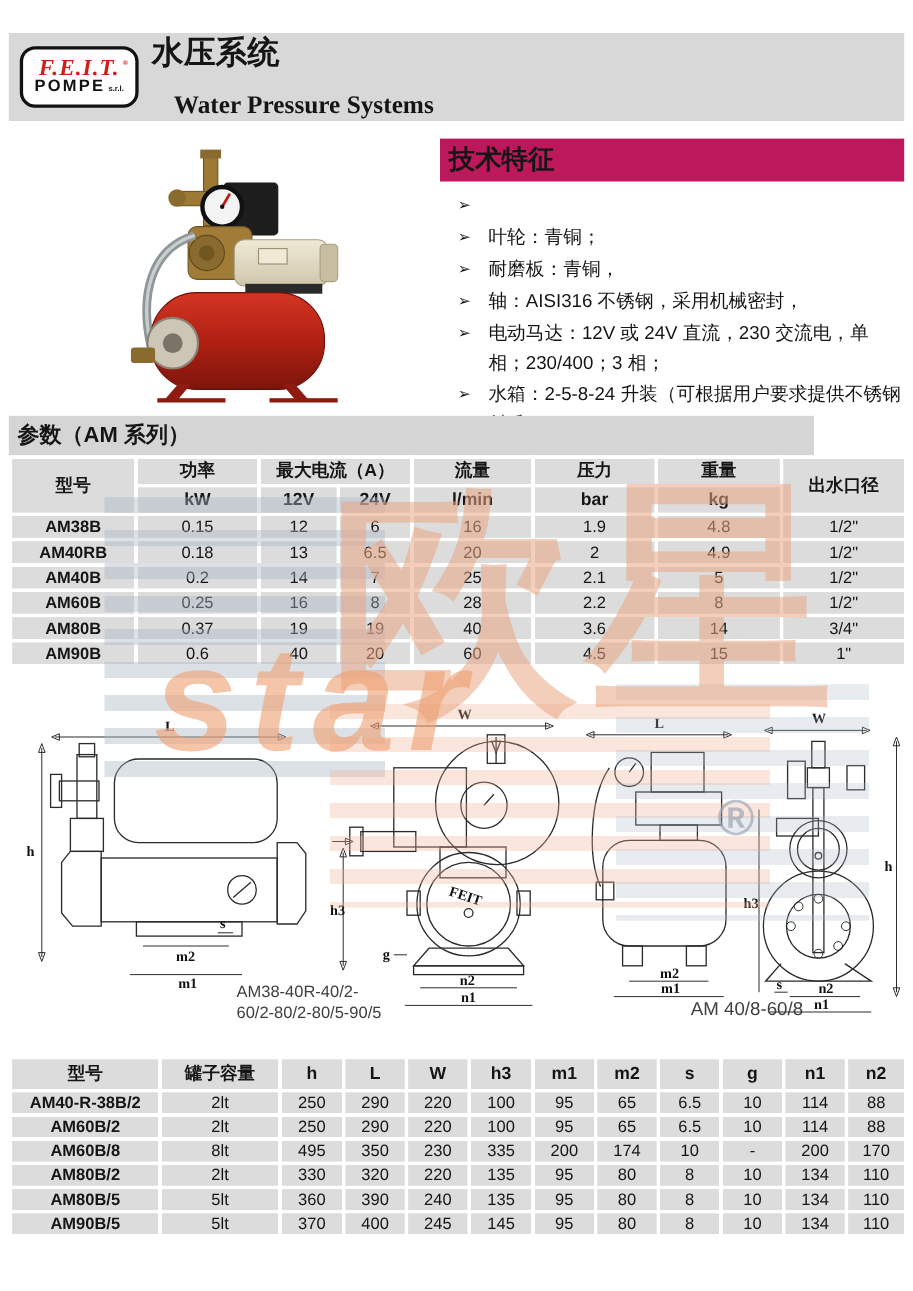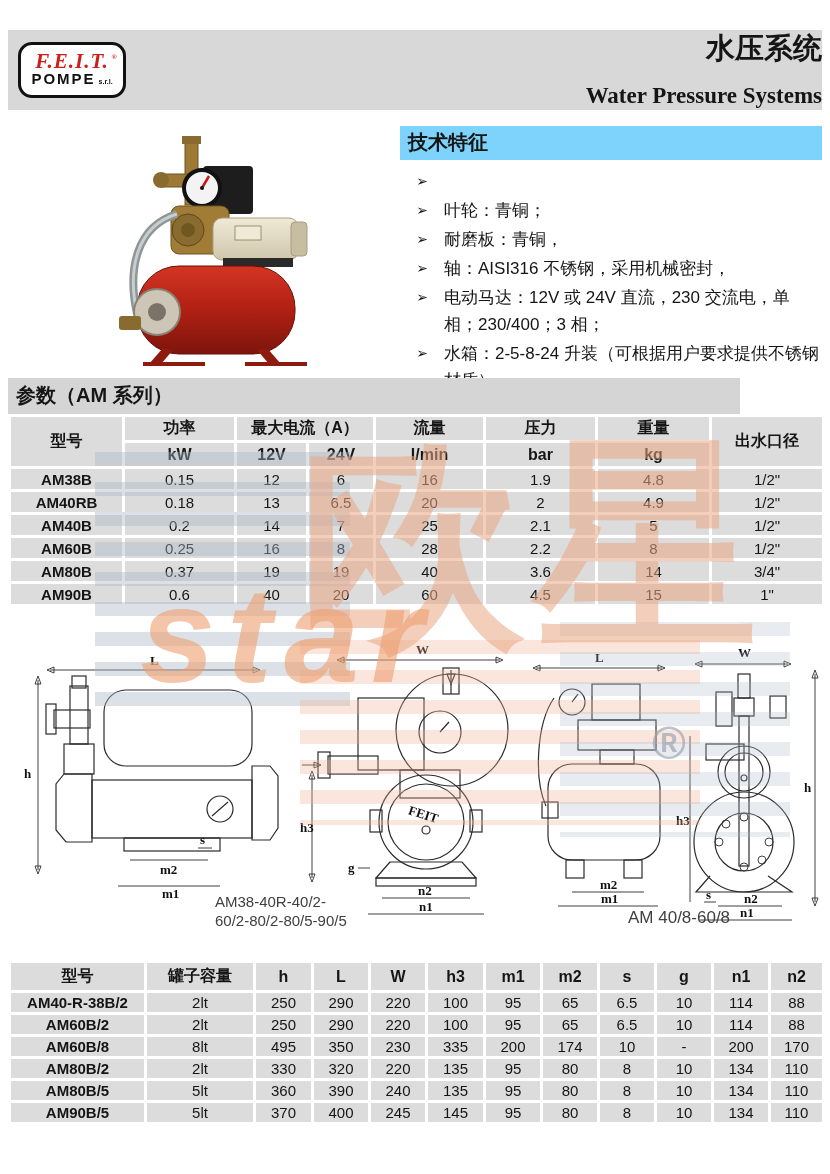--- a/index.html
+++ b/index.html
@@ -11,28 +11,28 @@
   }
   
   .header-band{position:absolute;left:8px;top:30px;width:814px;height:80px;background:#d8d8d8;}
   .logo-box{position:absolute;left:10px;top:12px;width:108px;height:56px;background:#fefefe;
     border:3px solid #111;border-radius:14px;display:flex;flex-direction:column;align-items:center;justify-content:center;}
   .logo-feit{font-family:"Liberation Serif", serif;font-weight:bold;font-style:italic;
     color:#cc1f1a;font-size:21px;letter-spacing:1px;line-height:20px;position:relative;}
   .logo-reg{position:absolute;right:-9px;top:-4px;font-size:7px;color:#cc1f1a;font-style:normal;}
   .logo-pompe{font-weight:bold;font-size:15px;color:#111;letter-spacing:2px;line-height:16px;}
   .logo-srl{font-size:7px;font-weight:bold;margin-left:3px;letter-spacing:0;}
-  .titles{position:absolute;left:130px;right:0;top:0;height:100%;display:flex;flex-direction:column;align-items:flex-end;justify-content:center;gap:17px;}
+  .titles{position:absolute;left:130px;right:0;top:0;height:100%;display:flex;flex-direction:column;align-items:flex-start;justify-content:center;gap:17px;}
   .title-cn{font-size:29px;font-weight:bold;line-height:34px;}
   .title-en{font-family:"Liberation Serif", serif;font-size:23px;font-weight:bold;line-height:28px;margin-left:20px;}
   
   .photo{position:absolute;left:85px;top:118px;width:250px;height:248px;}
   
   .features{position:absolute;left:400px;top:126px;width:422px;}
-  .features-title{background:#7dd3fc;font-size:20px;font-weight:bold;padding:3px 8px 4px 8px;}
+  .features-title{background:#be185d;font-size:24px;font-weight:bold;padding:3px 8px 4px 8px;}
   .features ul{list-style:none;margin:8px 0 0 0;padding:0;}
   .features li{display:flex;font-size:17px;line-height:27px;margin-bottom:2px;}
   .features .bullet{flex:0 0 44px;text-align:center;font-size:14px;}
   .features .ftext{flex:1;}
   
   .params-bar{position:absolute;left:8px;top:378px;width:732px;background:#d5d5d5;
     font-size:20px;font-weight:bold;padding:4px 8px 5px 40px;}
   .params-bar span{margin-left:-32px;}
   
   table.gridtab{border-collapse:collapse;table-layout:fixed;width:814px;}

